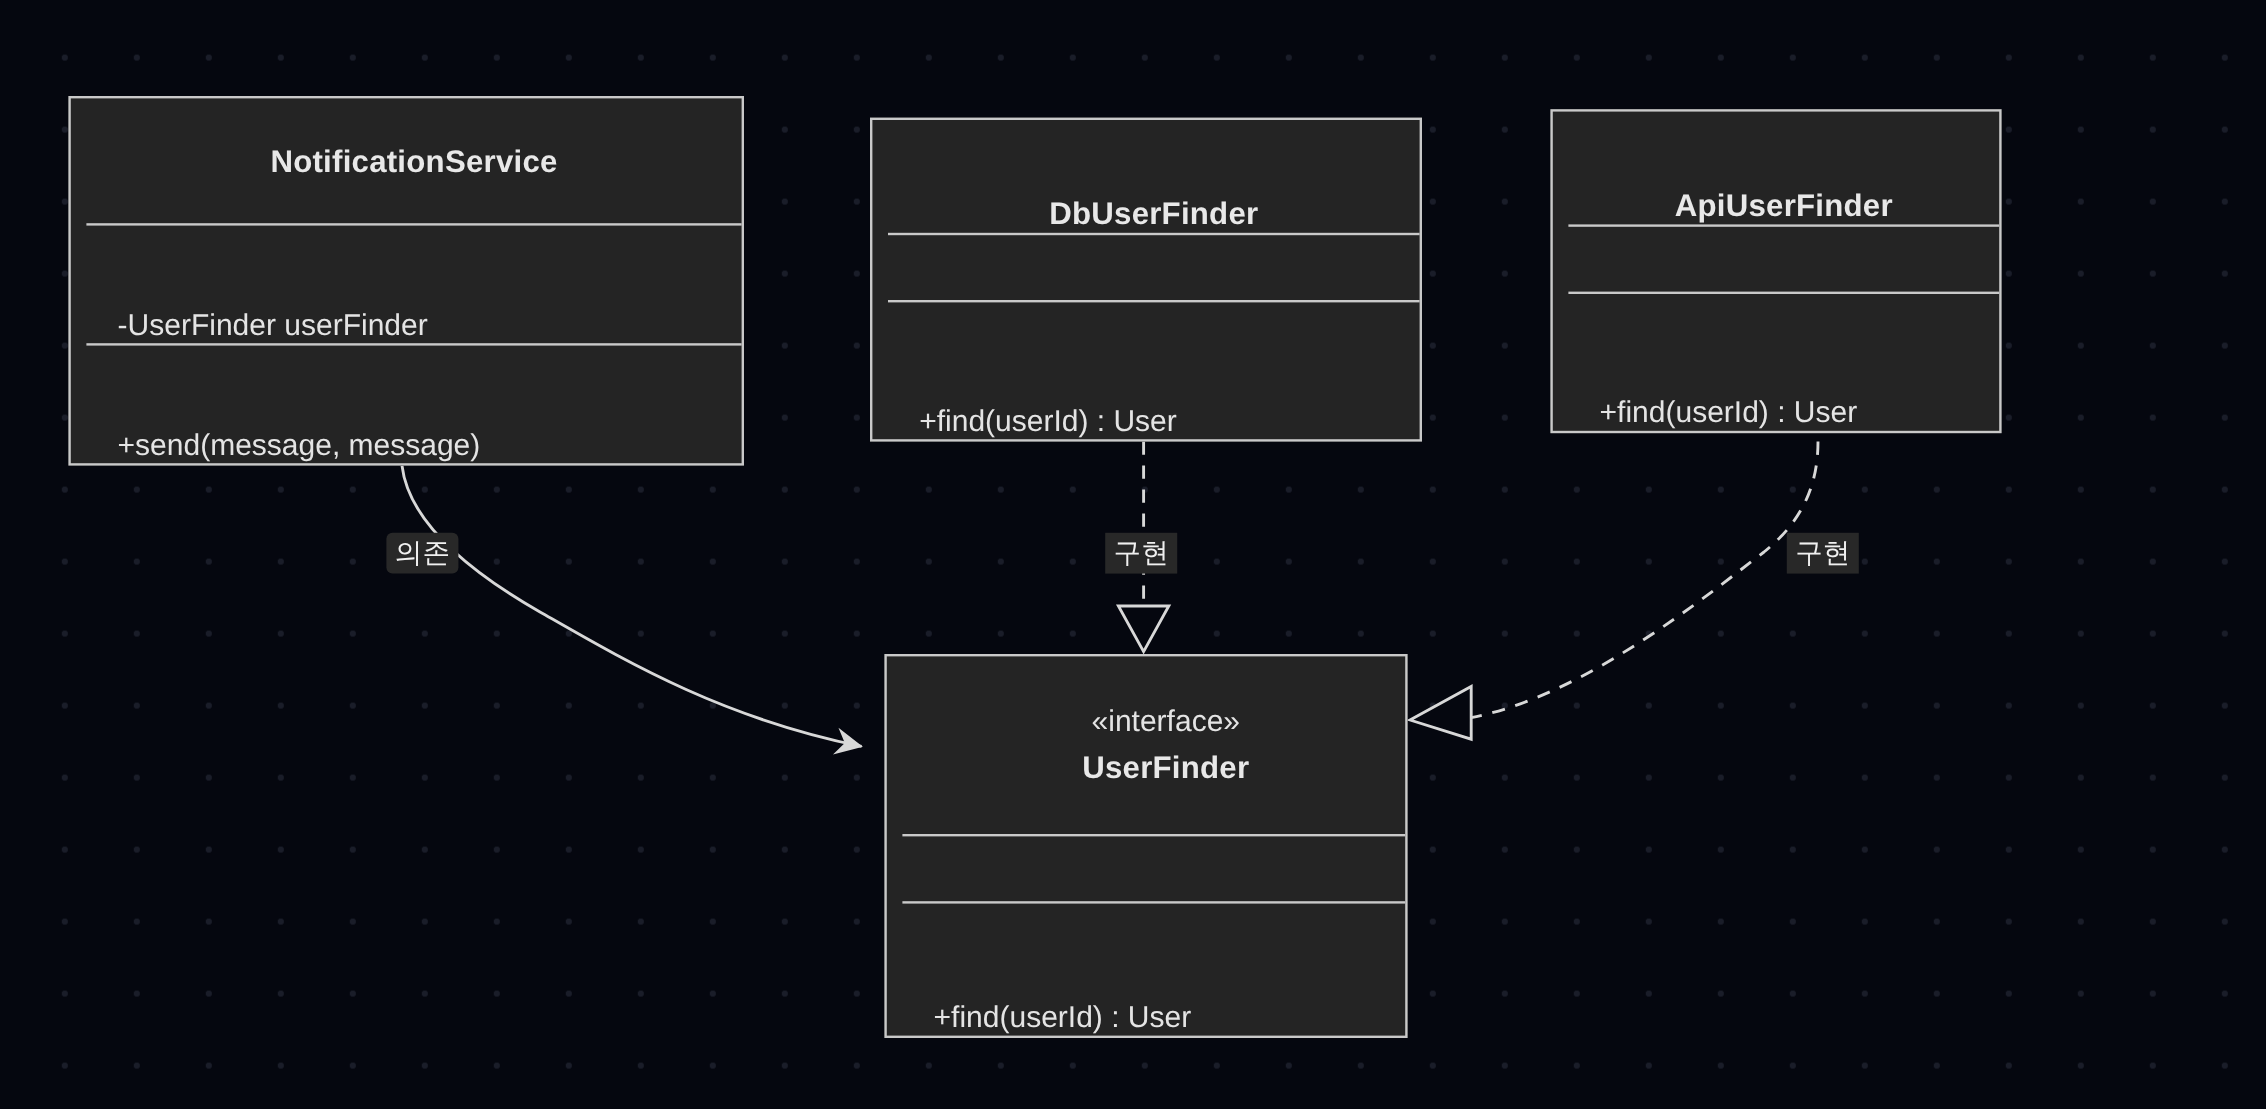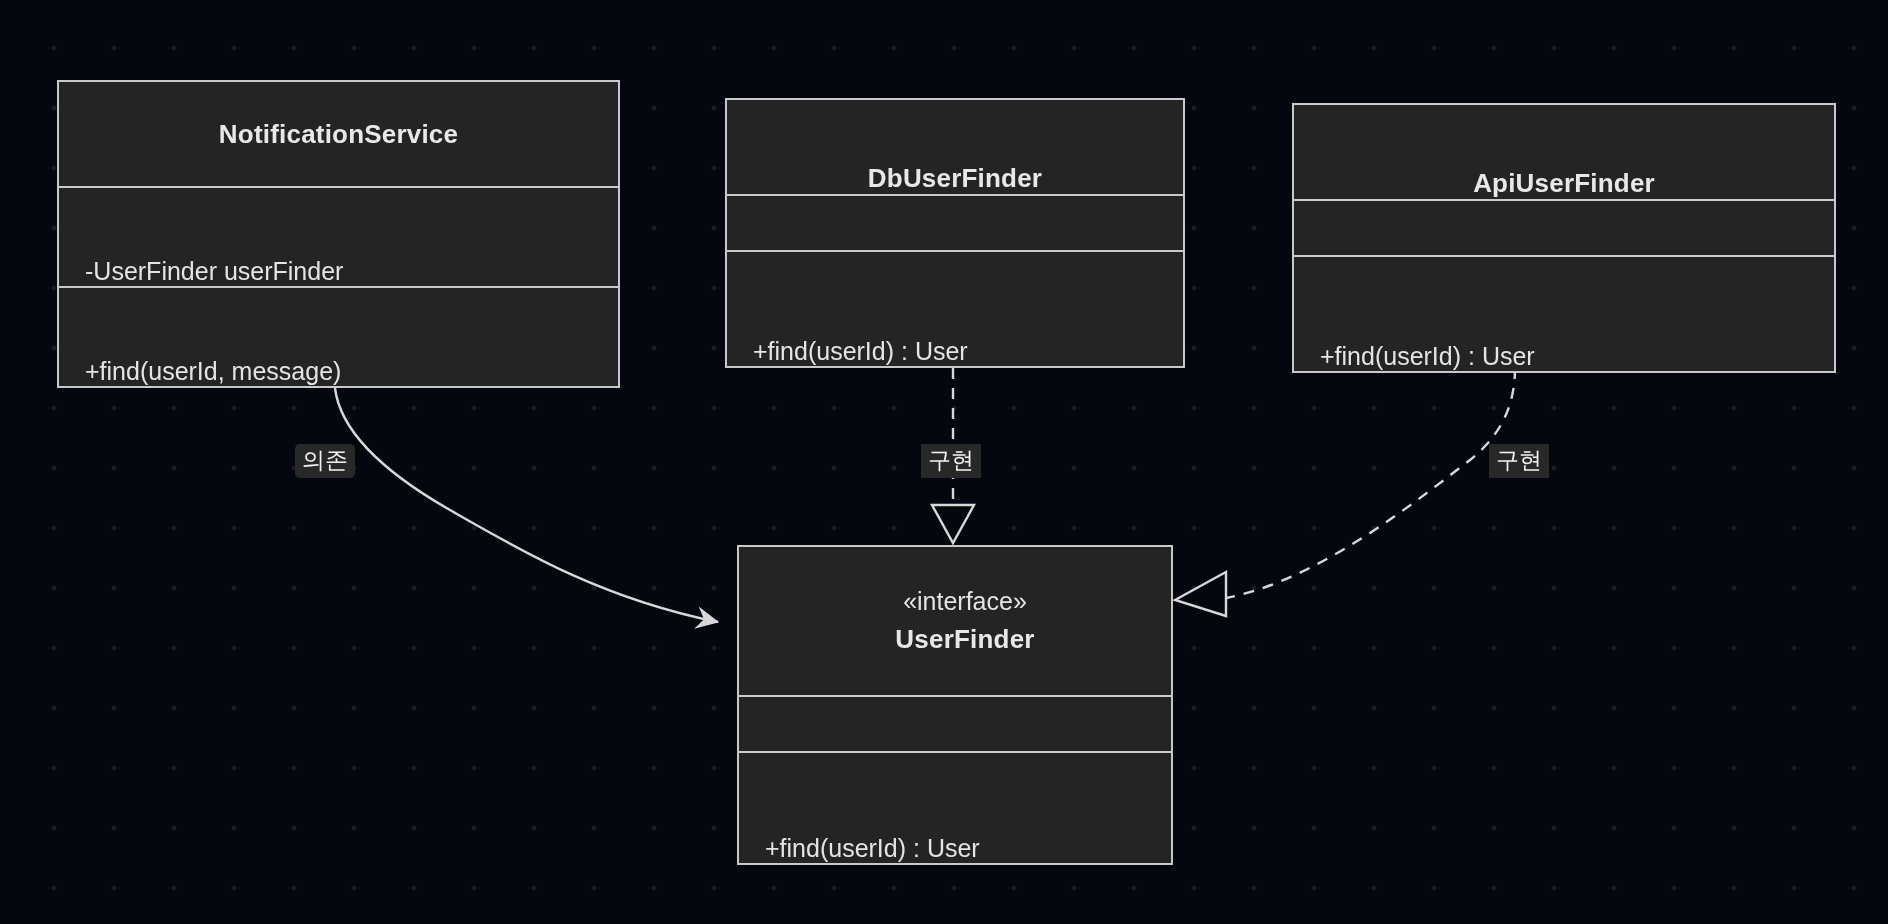--- a/index.html
+++ b/index.html
@@ -25,20 +25,21 @@
     height: 924px;
     pointer-events: none;
   }
   .uml-class {
     position: absolute;
     box-sizing: border-box;
     background: #242424;
     border: 2px solid #c9c9c9;
     display: flex;
     flex-direction: column;
+    padding-left: 13px;
   }
   .uml-compartment {
     box-sizing: border-box;
     display: flex;
     flex-direction: column;
     justify-content: flex-end;
   }
   .uml-compartment + .uml-compartment {
     border-top: 2px solid #c9c9c9;
   }
@@ -67,40 +68,40 @@
     min-height: 48px;
   }
 
   
   #box-notification-service { left: 57px;  top: 80px;  width: 563px; height: 308px; }
   #box-notification-service .c-title  { height: 104px; justify-content: center; }
   #box-notification-service .c-attrs  { height: 100px; }
   #box-notification-service .c-ops    { height: 100px; }
 
   #box-db-user-finder  { left: 725px;  top: 98px; width: 460px; height: 270px; }
-  #box-api-user-finder { left: 1292px; top: 103px; width: 544px; height: 270px; }
+  #box-api-user-finder { left: 1292px; top: 91px; width: 376px; height: 270px; }
   #box-db-user-finder  .c-title, #box-api-user-finder .c-title { height: 94px; }
   #box-db-user-finder  .c-attrs, #box-api-user-finder .c-attrs { height: 56px; }
   #box-db-user-finder  .c-ops,   #box-api-user-finder .c-ops   { height: 116px; }
 
   #box-user-finder { left: 737px; top: 545px; width: 436px; height: 320px; }
   #box-user-finder .c-title { height: 148px; justify-content: center; margin-left: 20px; }
   #box-user-finder .c-attrs { height: 56px; }
   #box-user-finder .c-ops   { height: 112px; }
 
   .edge-label {
     position: absolute;
     background: #282828;
     color: #f0f0f0;
     font-size: 23px;
     line-height: 1.15;
     padding: 3px 7px 5px 7px;
     white-space: nowrap;
   }
-  #label-dependency   { left: 295px;  top: 444px; border-radius: 5px; }
+  #label-dependency   { left: 322px;  top: 444px; border-radius: 5px; }
   #label-impl-db      { left: 921px;  top: 444px; }
   #label-impl-api     { left: 1489px; top: 444px; }
 </style>
 </head>
 <body>
 
 <div id="canvas">
 
   <svg id="edge-layer" viewBox="0 0 1888 924" width="1888" height="924" xmlns="http://www.w3.org/2000/svg">
     <defs>
@@ -122,21 +123,21 @@
   </svg>
 
   <div class="uml-class" id="box-notification-service">
     <div class="uml-compartment c-title">
       <div class="uml-title">NotificationService</div>
     </div>
     <div class="uml-compartment c-attrs">
       <div class="uml-member">-UserFinder userFinder</div>
     </div>
     <div class="uml-compartment c-ops">
-      <div class="uml-member">+find(userId, message)</div>
+      <div class="uml-member">+send(message, message)</div>
     </div>
   </div>
 
   <div class="uml-class" id="box-db-user-finder">
     <div class="uml-compartment c-title">
       <div class="uml-title">DbUserFinder</div>
     </div>
     <div class="uml-compartment c-attrs uml-empty"></div>
     <div class="uml-compartment c-ops">
       <div class="uml-member">+find(userId) : User</div>

